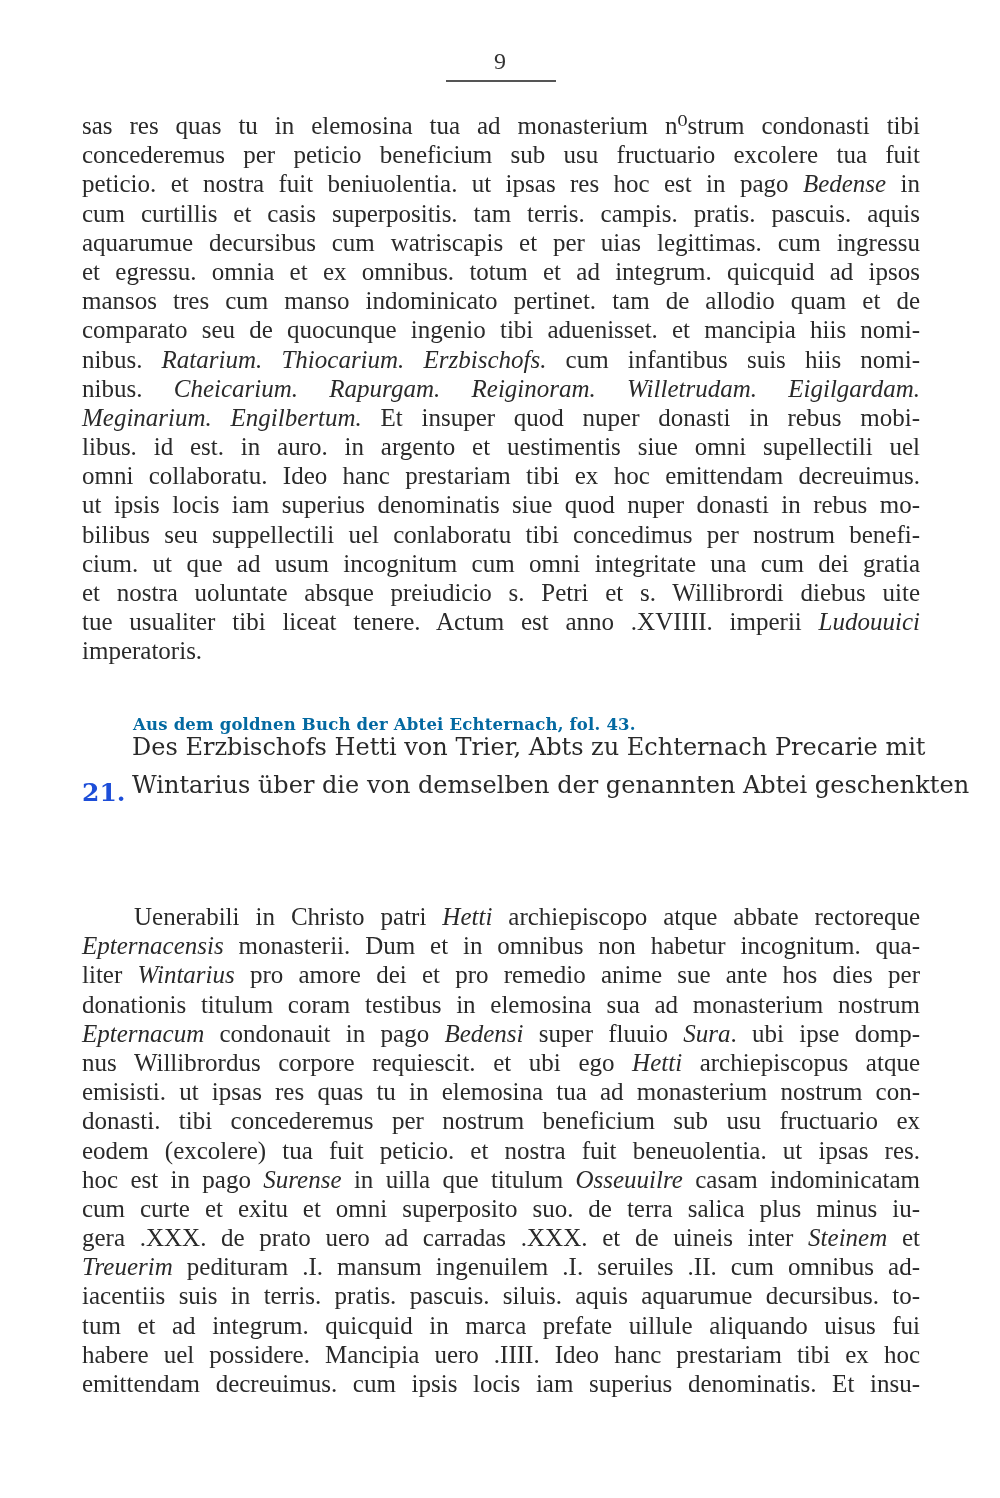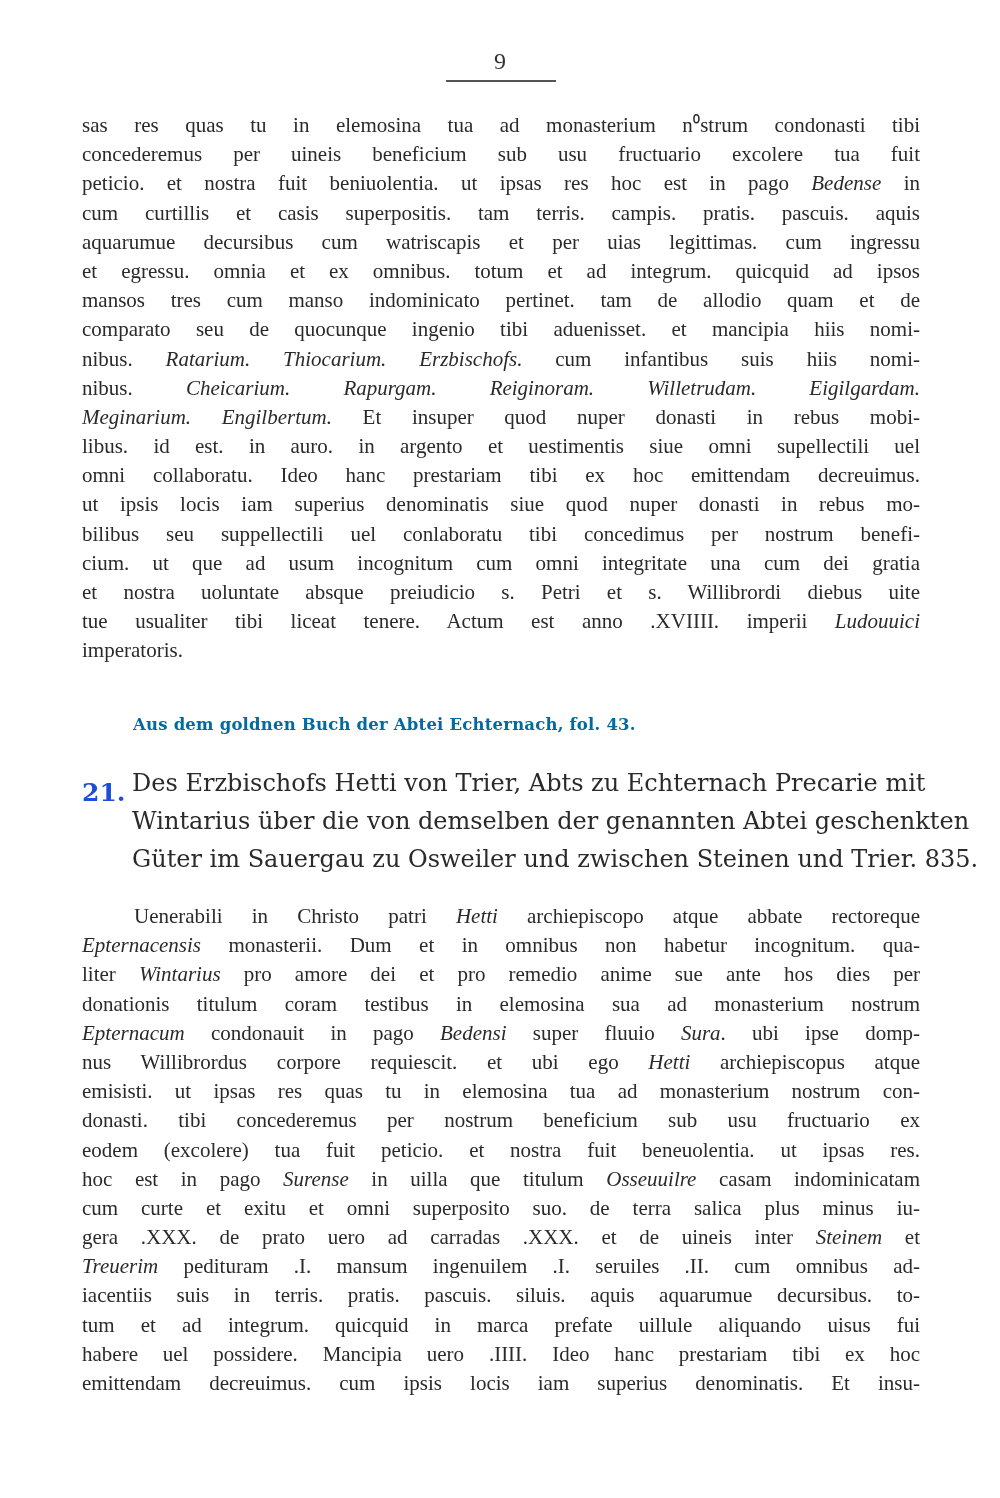--- a/index.html
+++ b/index.html
@@ -11,56 +11,55 @@
   .page-number {
     position: absolute; left: 0; width: 1000px; top: 48px; text-align: center;
     font-size: 24px; color: #333; letter-spacing: 0;
   }
   .page-rule {
     position: absolute; left: 446px; top: 80px; width: 110px; height: 2px;
     background: #555;
   }
   .block { position: absolute; left: 82px; width: 838px; }
   .line {
-    display: block; height: 29.2px; line-height: 29.2px; font-size: 21px;
+    display: block; height: 29.2px; line-height: 29.2px; font-size: 25px;
     text-align: justify; text-align-last: justify; white-space: nowrap;
     word-spacing: 0;
-    font-family: Liberation Serif, serif;
   }
   .line.last { text-align-last: left; }
   .line .it { font-style: italic; }
   .block1 { top: 111px; }
   .source {
     position: absolute; left: 133px; top: 715px; font-size: 16.5px;
     font-family: "DejaVu Serif", serif; font-weight: bold; color: #0369a1;
     letter-spacing: 0.2px;
   }
   .doc-num {
     position: absolute; left: 82px; top: 778px; font-size: 25px; font-weight: bold;
     font-family: "DejaVu Serif", serif; color: #1d4ed8;
   }
-  .heading { position: absolute; left: 132px; top: 764px; width: 788px; }
+  .heading { position: absolute; left: 132px; top: 728px; width: 788px; }
   .heading .hline {
     display: block; height: 38px; line-height: 38px; font-size: 24px;
     font-family: "DejaVu Serif", serif; color: #2a2a2a;
     text-align: justify; text-align-last: justify; white-space: nowrap;
   }
   .heading .hline.last { text-align-last: justify; }
   .block2 { top: 902px; }
   .indent { padding-left: 52px; }
 </style>
 </head>
 <body>
 
 <div class="page-number">9</div>
 <div class="page-rule"></div>
 
 <div class="block block1">
     <span class="line"><span>sas res quas tu in elemosina tua ad monasterium n⁰strum condonasti tibi</span></span>
-    <span class="line"><span>concederemus per uineis beneficium sub usu fructuario excolere tua fuit</span></span>
+    <span class="line"><span>concederemus per peticio beneficium sub usu fructuario excolere tua fuit</span></span>
     <span class="line"><span>peticio. et nostra fuit beniuolentia. ut ipsas res hoc est in pago </span><span class="it">Bedense</span><span> in</span></span>
     <span class="line"><span>cum curtillis et casis superpositis. tam terris. campis. pratis. pascuis. aquis</span></span>
     <span class="line"><span>aquarumue decursibus cum watriscapis et per uias legittimas. cum ingressu</span></span>
     <span class="line"><span>et egressu. omnia et ex omnibus. totum et ad integrum. quicquid ad ipsos</span></span>
     <span class="line"><span>mansos tres cum manso indominicato pertinet. tam de allodio quam et de</span></span>
     <span class="line"><span>comparato seu de quocunque ingenio tibi aduenisset. et mancipia hiis nomi-</span></span>
     <span class="line"><span>nibus. </span><span class="it">Ratarium. Thiocarium. Erzbischofs.</span><span> cum infantibus suis hiis nomi-</span></span>
     <span class="line"><span>nibus. </span><span class="it">Cheicarium. Rapurgam. Reiginoram. Willetrudam. Eigilgardam.</span></span>
     <span class="line"><span class="it">Meginarium. Engilbertum.</span><span> Et insuper quod nuper donasti in rebus mobi-</span></span>
     <span class="line"><span>libus. id est. in auro. in argento et uestimentis siue omni supellectili uel</span></span>
@@ -72,21 +71,20 @@
     <span class="line"><span>tue usualiter tibi liceat tenere. Actum est anno .XVIIII. imperii </span><span class="it">Ludouuici</span></span>
     <span class="line last"><span>imperatoris.</span></span>
   </div>
 
 <div class="source">Aus dem goldnen Buch der Abtei Echternach, fol. 43.</div>
 
 <div class="doc-num">21.</div>
 <div class="heading">
   <span class="hline">Des Erzbischofs Hetti von Trier, Abts zu Echternach Precarie mit</span>
   <span class="hline">Wintarius über die von demselben der genannten Abtei geschenkten</span>
-  <span class="hline last">Güter im Sauergau zu Osweiler und zwischen Steinen und Trier. 835.</span>
 </div>
 
 <div class="block block2">
     <span class="line indent"><span>Uenerabili in Christo patri </span><span class="it">Hetti</span><span> archiepiscopo atque abbate rectoreque</span></span>
     <span class="line"><span class="it">Epternacensis</span><span> monasterii. Dum et in omnibus non habetur incognitum. qua-</span></span>
     <span class="line"><span>liter </span><span class="it">Wintarius</span><span> pro amore dei et pro remedio anime sue ante hos dies per</span></span>
     <span class="line"><span>donationis titulum coram testibus in elemosina sua ad monasterium nostrum</span></span>
     <span class="line"><span class="it">Epternacum</span><span> condonauit in pago </span><span class="it">Bedensi</span><span> super fluuio </span><span class="it">Sura</span><span>. ubi ipse domp-</span></span>
     <span class="line"><span>nus Willibrordus corpore requiescit. et ubi ego </span><span class="it">Hetti</span><span> archiepiscopus atque</span></span>
     <span class="line"><span>emisisti. ut ipsas res quas tu in elemosina tua ad monasterium nostrum con-</span></span>

